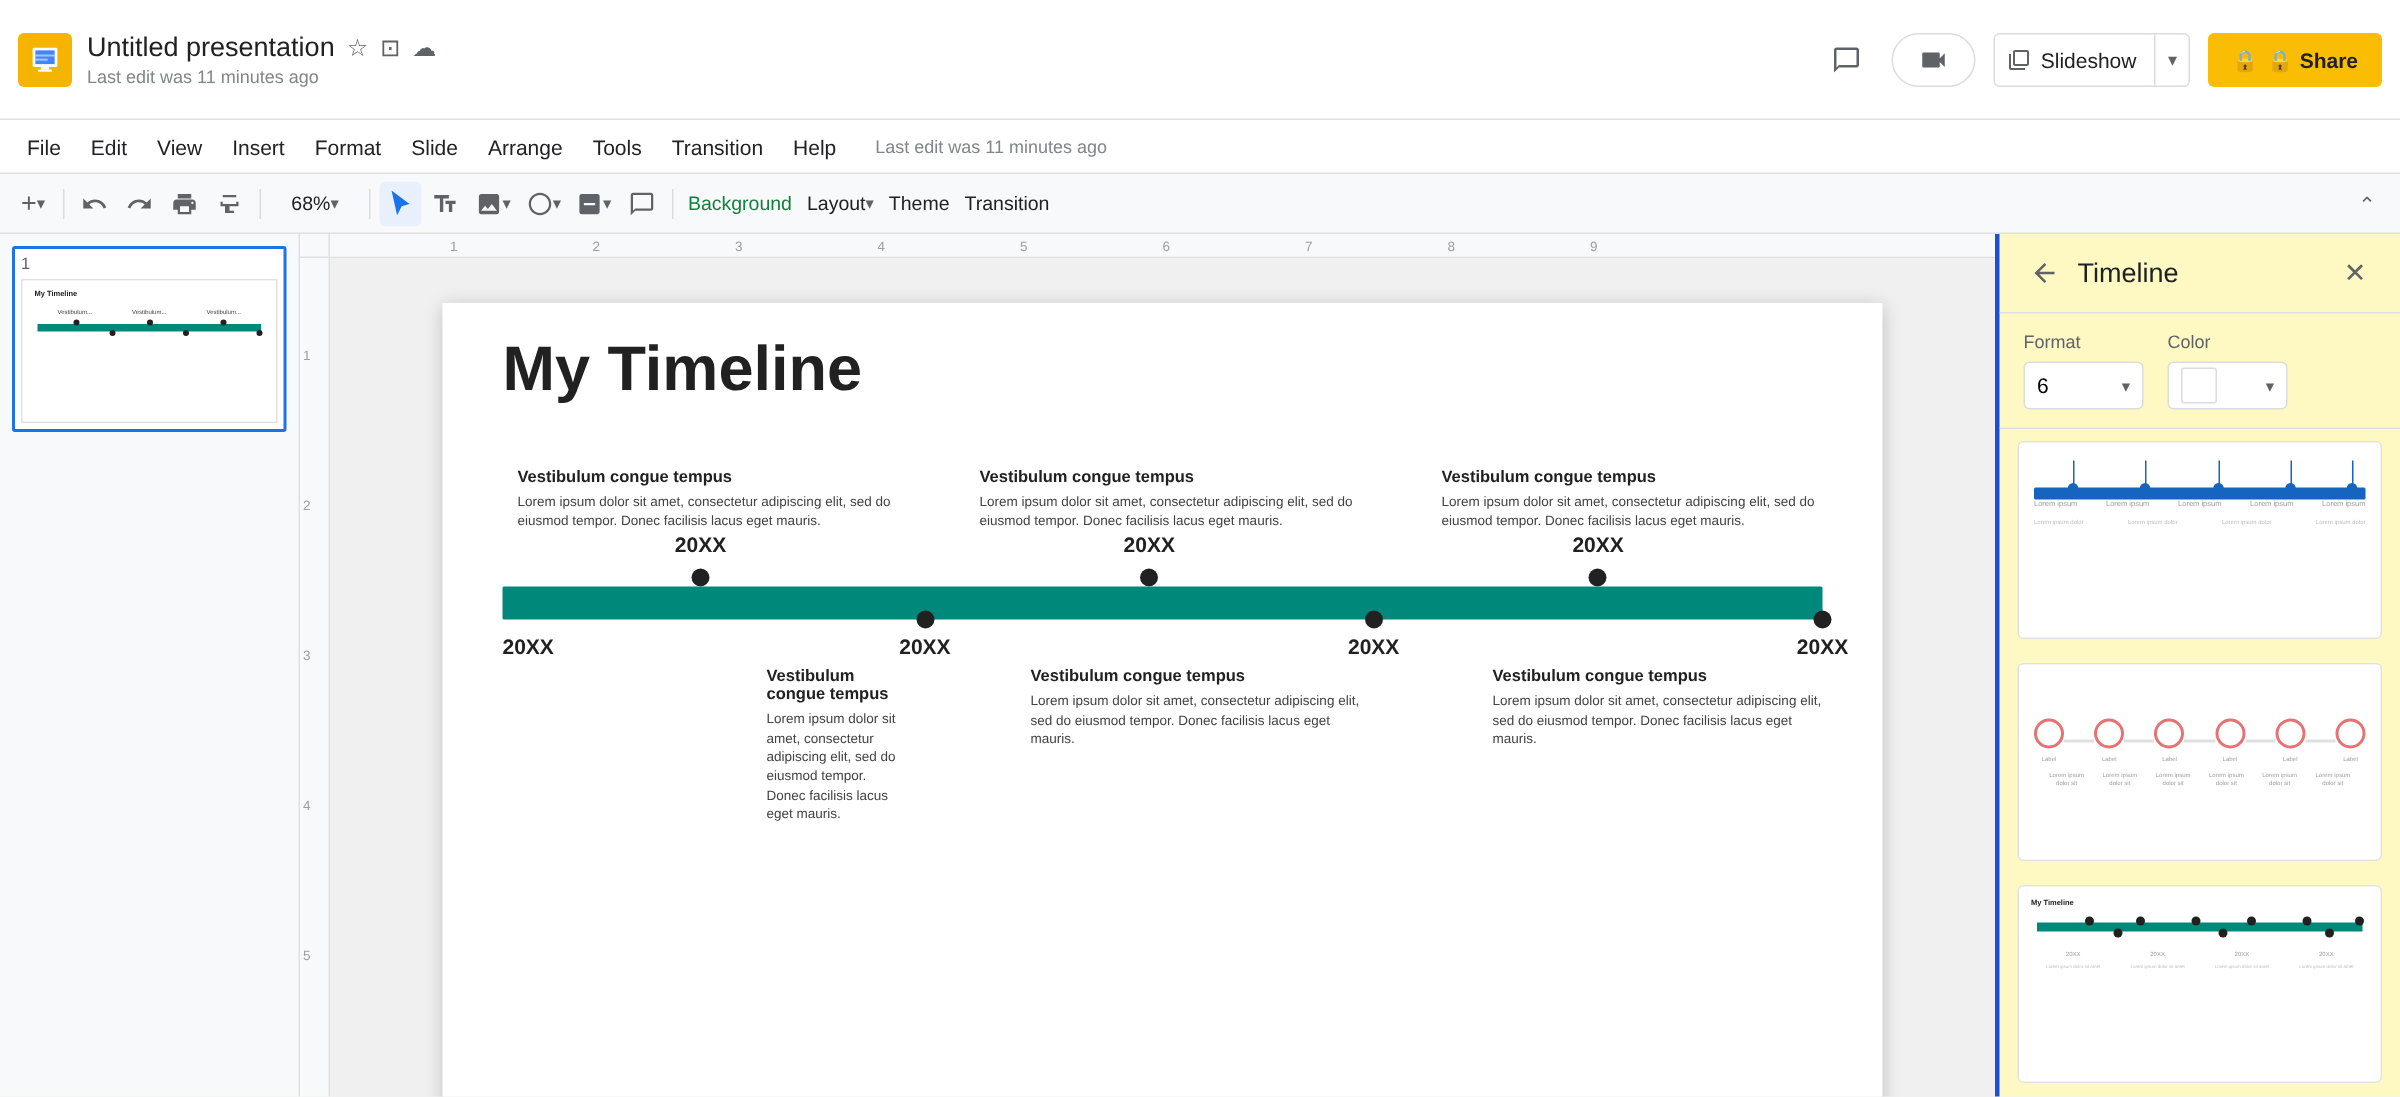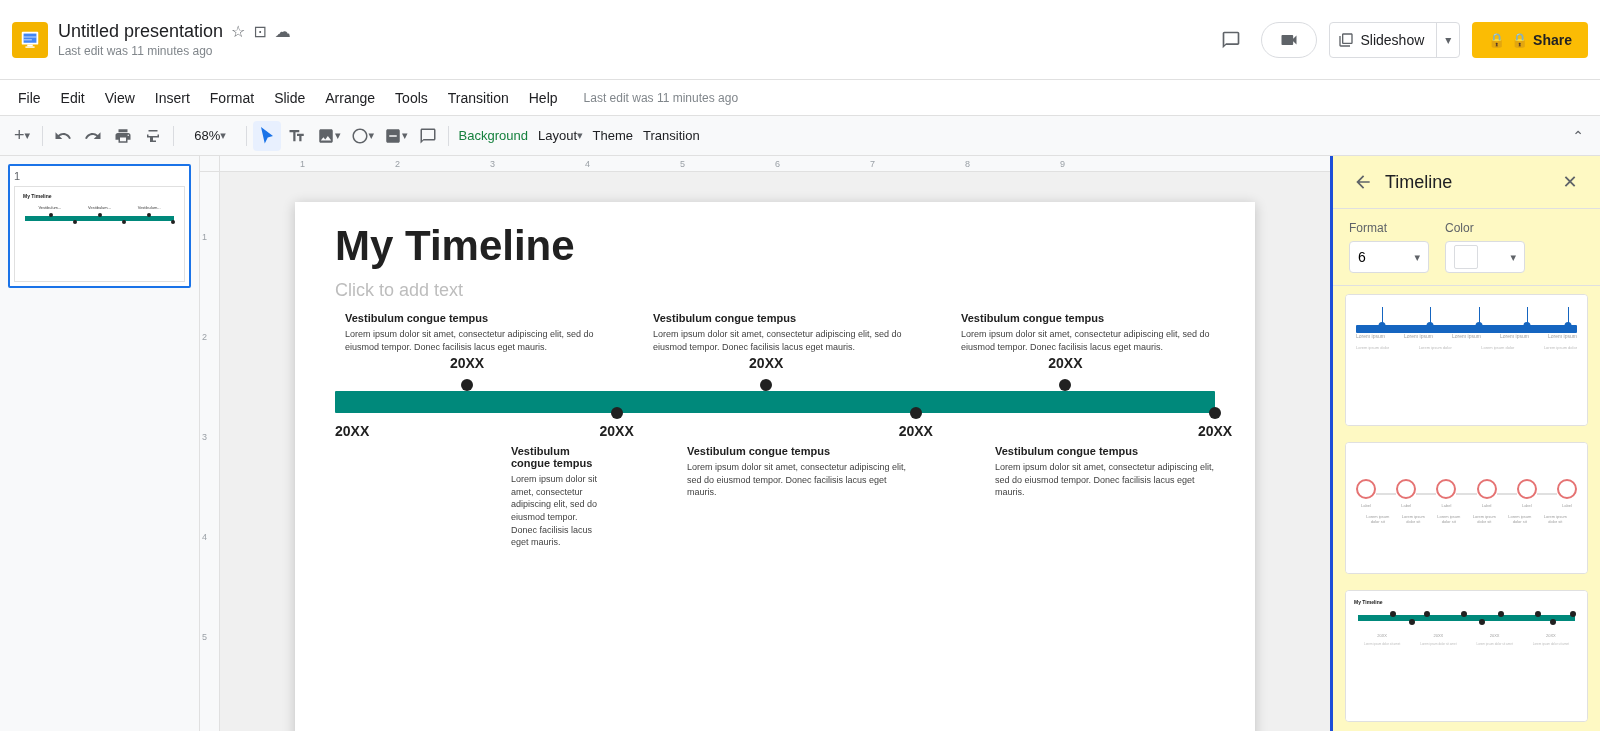--- a/index.html
+++ b/index.html
@@ -480,21 +480,20 @@
         <span style="font-size:9px;color:#9aa0a6;position:absolute;top:160px;left:2px;">2</span>
         <span style="font-size:9px;color:#9aa0a6;position:absolute;top:260px;left:2px;">3</span>
         <span style="font-size:9px;color:#9aa0a6;position:absolute;top:360px;left:2px;">4</span>
         <span style="font-size:9px;color:#9aa0a6;position:absolute;top:460px;left:2px;">5</span>
       </div>
       <div id="slide-container">
         <div id="slide">
 
           <div class="slide-title">My Timeline</div>
 
-          <div class="slide-subtitle" style="color:#bdbdbd;font-size:18px;top:78px;">Click to add text</div>
 
           <div id="timeline-area">
 
             <div style="display:flex;justify-content:space-between;padding:0 0 0 0;margin-bottom:2px;">
 
               <div style="width:30%;padding-left:10px;">
                 <div style="font-size:11px;font-weight:700;color:#212121;margin-bottom:4px;">Vestibulum congue tempus</div>
                 <div style="font-size:9px;color:#424242;line-height:1.4;">Lorem ipsum dolor sit amet, consectetur adipiscing elit, sed do eiusmod tempor. Donec facilisis lacus eget mauris.</div>
               </div>
 

